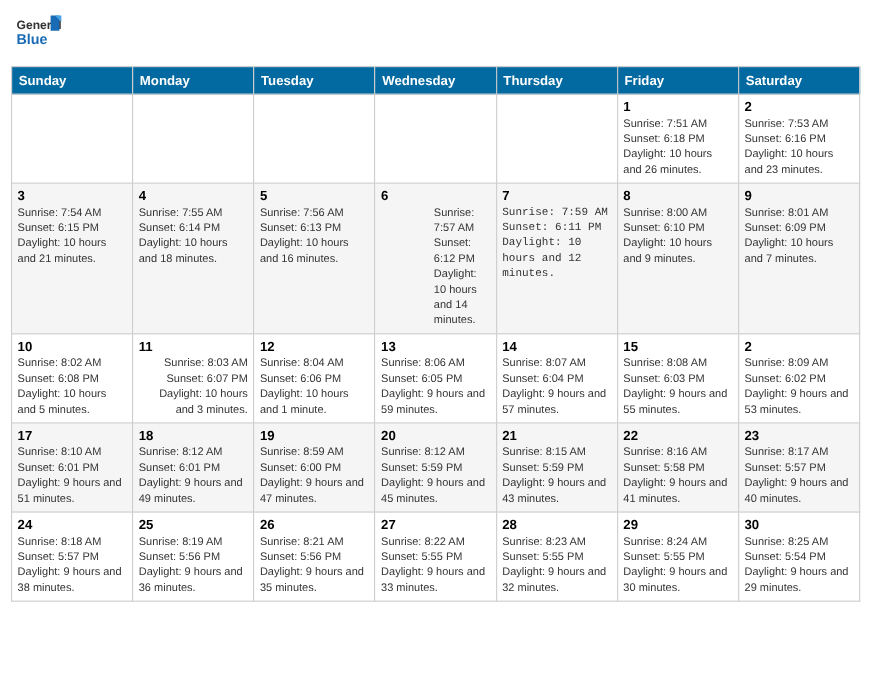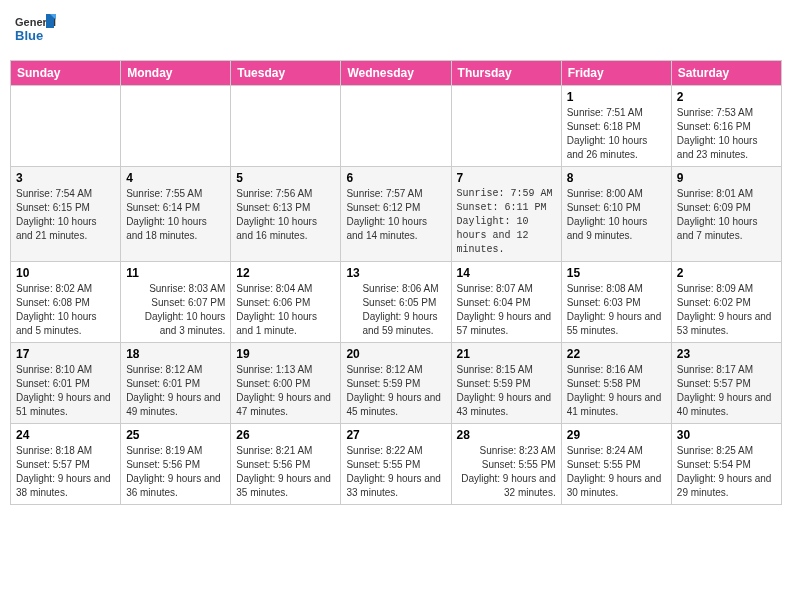--- a/index.html
+++ b/index.html
@@ -33,21 +33,21 @@
     .subtitle {
       font-size: 14px;
       color: #555;
     }
     table {
       width: 100%;
       border-collapse: collapse;
       font-size: 11px;
     }
     thead tr th {
-      background-color: #ec4899;
+      background-color: #0369a1;
       color: #fff;
       text-align: left;
       padding: 5px 6px;
       font-size: 12px;
       font-weight: bold;
       border: 1px solid #ccc;
     }
     tbody tr td {
       border: 1px solid #ccc;
       padding: 4px 5px;
@@ -141,21 +141,21 @@
 Daylight: 10 hours and 18 minutes.</div>
         </td>
         <td>
           <div class="day-number">5</div>
           <div class="day-info" style="white-space: pre-line;">Sunrise: 7:56 AM
 Sunset: 6:13 PM
 Daylight: 10 hours and 16 minutes.</div>
         </td>
         <td>
           <div class="day-number">6</div>
-          <div class="day-info" style="white-space: pre-line;">Sunrise: 7:57 AM
+          <div class="day-info" style="white-space: pre-line; margin-left: 48px;">Sunrise: 7:57 AM
 Sunset: 6:12 PM
 Daylight: 10 hours and 14 minutes.</div>
         </td>
         <td>
           <div class="day-number">7</div>
           <div class="day-info" style="white-space: pre-line; font-family: Liberation Mono, monospace;">Sunrise: 7:59 AM
 Sunset: 6:11 PM
 Daylight: 10 hours and 12 minutes.</div>
         </td>
         <td>
@@ -185,21 +185,21 @@
 Daylight: 10 hours and 3 minutes.</div>
         </td>
         <td>
           <div class="day-number">12</div>
           <div class="day-info" style="white-space: pre-line;">Sunrise: 8:04 AM
 Sunset: 6:06 PM
 Daylight: 10 hours and 1 minute.</div>
         </td>
         <td>
           <div class="day-number">13</div>
-          <div class="day-info" style="white-space: pre-line; margin-left: 16px;">Sunrise: 8:06 AM
+          <div class="day-info" style="white-space: pre-line;">Sunrise: 8:06 AM
 Sunset: 6:05 PM
 Daylight: 9 hours and 59 minutes.</div>
         </td>
         <td>
           <div class="day-number">14</div>
           <div class="day-info" style="white-space: pre-line;">Sunrise: 8:07 AM
 Sunset: 6:04 PM
 Daylight: 9 hours and 57 minutes.</div>
         </td>
         <td>
@@ -223,21 +223,21 @@
 Daylight: 9 hours and 51 minutes.</div>
         </td>
         <td>
           <div class="day-number">18</div>
           <div class="day-info" style="white-space: pre-line;">Sunrise: 8:12 AM
 Sunset: 6:01 PM
 Daylight: 9 hours and 49 minutes.</div>
         </td>
         <td>
           <div class="day-number">19</div>
-          <div class="day-info" style="white-space: pre-line;">Sunrise: 1:13 AM
+          <div class="day-info" style="white-space: pre-line;">Sunrise: 8:59 AM
 Sunset: 6:00 PM
 Daylight: 9 hours and 47 minutes.</div>
         </td>
         <td>
           <div class="day-number">20</div>
           <div class="day-info" style="white-space: pre-line;">Sunrise: 8:12 AM
 Sunset: 5:59 PM
 Daylight: 9 hours and 45 minutes.</div>
         </td>
         <td>
@@ -279,21 +279,21 @@
 Daylight: 9 hours and 35 minutes.</div>
         </td>
         <td>
           <div class="day-number">27</div>
           <div class="day-info" style="white-space: pre-line;">Sunrise: 8:22 AM
 Sunset: 5:55 PM
 Daylight: 9 hours and 33 minutes.</div>
         </td>
         <td>
           <div class="day-number">28</div>
-          <div class="day-info" style="white-space: pre-line; text-align: right;">Sunrise: 8:23 AM
+          <div class="day-info" style="white-space: pre-line;">Sunrise: 8:23 AM
 Sunset: 5:55 PM
 Daylight: 9 hours and 32 minutes.</div>
         </td>
         <td>
           <div class="day-number">29</div>
           <div class="day-info" style="white-space: pre-line;">Sunrise: 8:24 AM
 Sunset: 5:55 PM
 Daylight: 9 hours and 30 minutes.</div>
         </td>
         <td>

